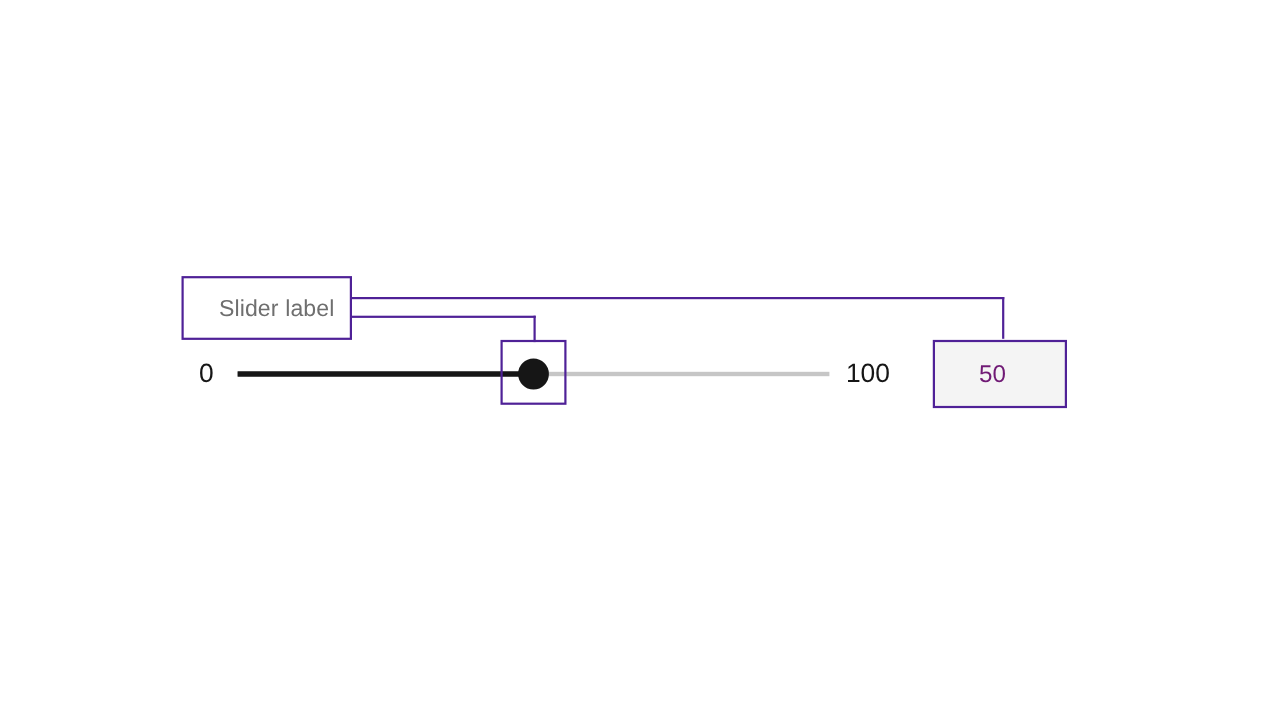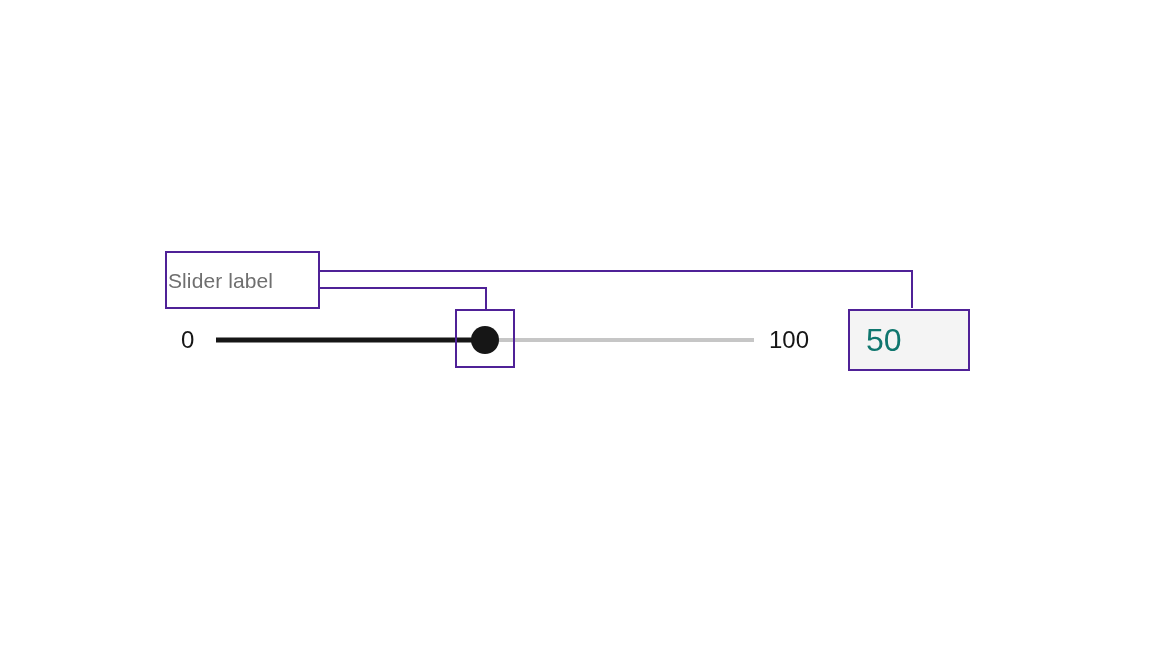--- a/index.html
+++ b/index.html
@@ -33,21 +33,21 @@
   
   #label-anno {
     left: 165px;
     top: 251px;
     width: 155px;
     height: 58px;
     display: flex;
     align-items: center;
   }
   #label-anno .label-text {
-    padding-left: 1px;
+    padding-left: 32px;
     font-size: 21px;
     line-height: 1;
     color: #6f6f6f;
     letter-spacing: 0.1px;
     white-space: nowrap;
   }
 
   
   #thumb-anno {
     left: 455px;
@@ -155,24 +155,24 @@
     top: 0px;
     width: 122px;
     height: 62px;
     box-sizing: border-box;
     border: 2px solid #4f2197;
     background: #f4f4f4;
     display: flex;
     align-items: center;
   }
   #value-input .value-text {
-    padding-left: 16px;
-    font-size: 32px;
+    padding-left: 40px;
+    font-size: 22px;
     line-height: 1;
-    color: #0f766e;
+    color: #701a75;
   }
 </style>
 </head>
 <body>
 
 <div id="canvas">
 
   <div class="anno-box" id="label-anno">
     <span class="label-text">Slider label</span>
   </div>

